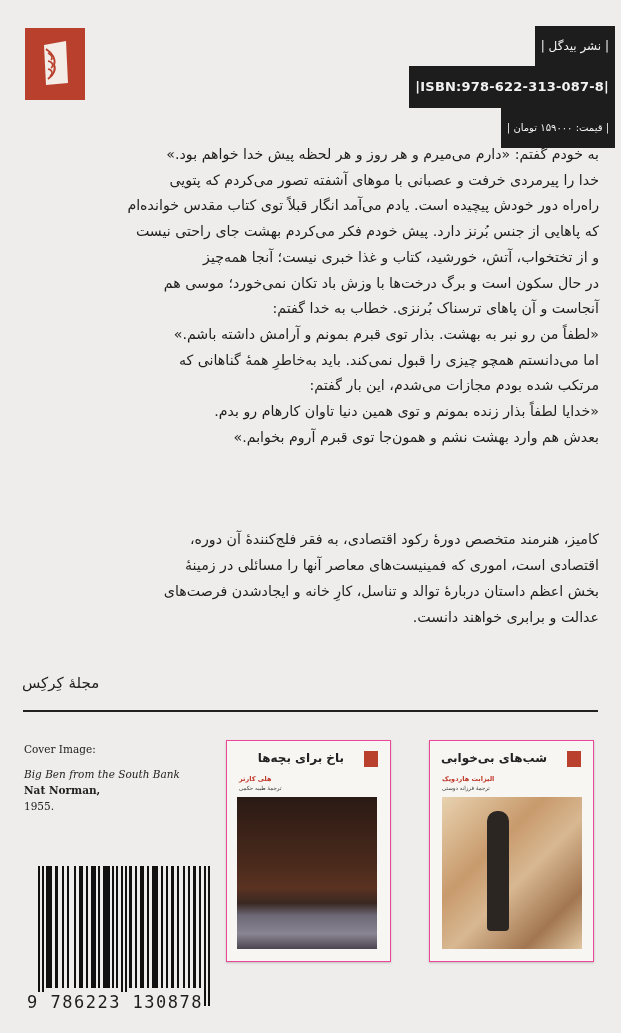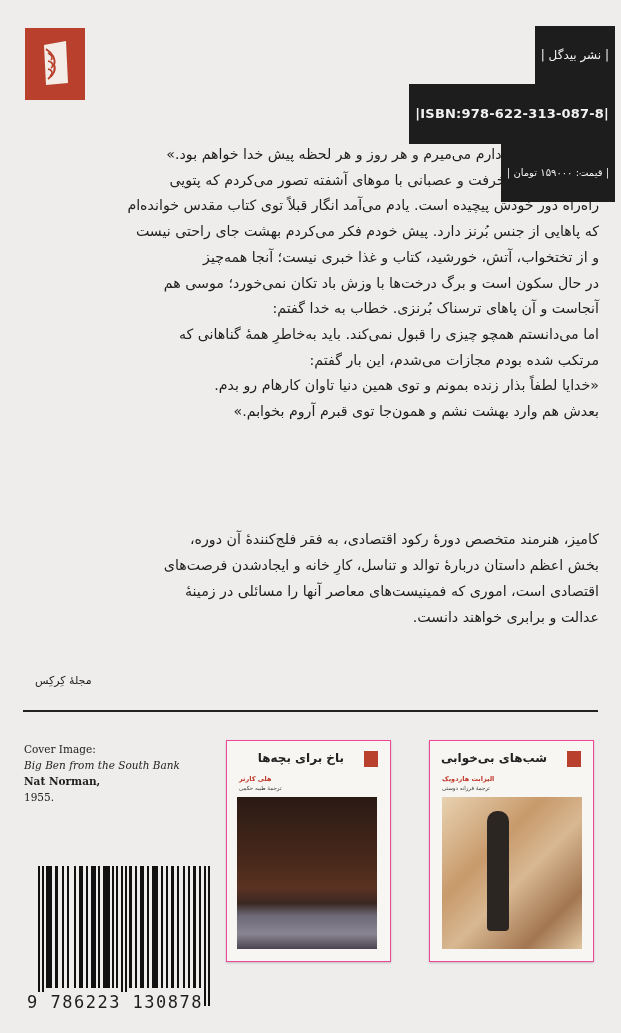--- a/index.html
+++ b/index.html
@@ -15,54 +15,54 @@
     display: flex; align-items: center; justify-content: center;
   }
   .info-box {
     position: absolute; right: 6px; top: 26px;
     display: flex; flex-direction: column; align-items: flex-end;
   }
   .info-line {
     background: #1d1d1d; color: #f2f2f2;
     font-family: "DejaVu Sans", sans-serif;
     direction: rtl; white-space: nowrap;
-    padding: 19px 6px;
+    padding: 10px 6px;
   }
   .info-publisher { font-size: 12px; line-height: 20px; }
   .info-isbn { font-size: 13px; line-height: 22px; direction: ltr; font-weight: bold; letter-spacing: 0.2px; }
   .info-price { font-size: 10px; line-height: 20px; }
 
   .main-text {
     position: absolute; right: 22px; top: 142px; width: 470px;
     direction: rtl; 
     font-size: 14.2px; line-height: 25.7px;
     font-family: "DejaVu Sans", sans-serif;
   }
   .main-text .line { white-space: nowrap; }
 
   .review {
     position: absolute; right: 22px; top: 526px; width: 580px;
     direction: rtl; text-align: right;
     font-size: 14.2px; line-height: 26px;
   }
   .review .line { white-space: nowrap; }
   .review-source {
-    position: absolute; left: 35px; top: 674px;
-    direction: rtl; font-size: 11px;
+    position: absolute; left: 22px; top: 674px;
+    direction: rtl; font-size: 15px;
   }
   .divider {
     position: absolute; left: 23px; right: 23px; top: 710px; height: 2px;
     background: #222;
   }
   .credit {
     position: absolute; left: 24px; top: 741px;
     font-family: "DejaVu Serif", serif; font-size: 10.5px; line-height: 16px;
     color: #222;
   }
-  .credit .label { }
+  .credit .label { margin-bottom: 9px; }
   .credit .title { font-style: italic; }
   .credit .artist { font-weight: bold; }
 
   .book {
     position: absolute; width: 163px; height: 220px;
     background: #f7f6f3; border: 1px solid #ec4899;
     box-shadow: 0 1px 2px rgba(0,0,0,0.2);
   }
   .book-a { left: 226px; top: 740px; }
   .book-b { left: 429px; top: 740px; }
@@ -124,30 +124,31 @@
 </div>
 
 <div class="main-text">
   <div class="line">به خودم گفتم: «دارم می‌میرم و هر روز و هر لحظه پیش خدا خواهم بود.»</div>
   <div class="line">خدا را پیرمردی خرفت و عصبانی با موهای آشفته تصور می‌کردم که پتویی</div>
   <div class="line">راه‌راه دور خودش پیچیده است. یادم می‌آمد انگار قبلاً توی کتاب مقدس خوانده‌ام</div>
   <div class="line">که پاهایی از جنس بُرنز دارد. پیش خودم فکر می‌کردم بهشت جای راحتی نیست</div>
   <div class="line">و از تختخواب، آتش، خورشید، کتاب و غذا خبری نیست؛ آنجا همه‌چیز</div>
   <div class="line">در حال سکون است و برگ درخت‌ها با وزش باد تکان نمی‌خورد؛ موسی هم</div>
   <div class="line">آنجاست و آن پاهای ترسناک بُرنزی. خطاب به خدا گفتم:</div>
+  <div class="line">«لطفاً من رو نبر به بهشت. بذار توی قبرم بمونم و آرامش داشته باشم.»</div>
   <div class="line">اما می‌دانستم همچو چیزی را قبول نمی‌کند. باید به‌خاطرِ همهٔ گناهانی که</div>
   <div class="line">مرتکب شده بودم مجازات می‌شدم، این بار گفتم:</div>
   <div class="line">«خدایا لطفاً بذار زنده بمونم و توی همین دنیا تاوان کارهام رو بدم.</div>
   <div class="line">بعدش هم وارد بهشت نشم و همون‌جا توی قبرم آروم بخوابم.»</div>
 </div>
 
 <div class="review">
   <div class="line">کامیز، هنرمند متخصص دورهٔ رکود اقتصادی، به فقر فلج‌کنندهٔ آن دوره،</div>
+  <div class="line">اقتصادی است، اموری که فمینیست‌های معاصر آنها را مسائلی در زمینهٔ</div>
   <div class="line">بخش اعظم داستان دربارهٔ توالد و تناسل، کارِ خانه و ایجادشدن فرصت‌های</div>
-  <div class="line">اقتصادی است، اموری که فمینیست‌های معاصر آنها را مسائلی در زمینهٔ</div>
   <div class="line">عدالت و برابری خواهند دانست.</div>
 </div>
 <div class="review-source">مجلهٔ کِرکِس</div>
 
 <div class="divider"></div>
 
 <div class="credit">
   <div class="label">Cover Image:</div>
   <div class="title">Big Ben from the South Bank</div>
   <div class="artist">Nat Norman,</div>

